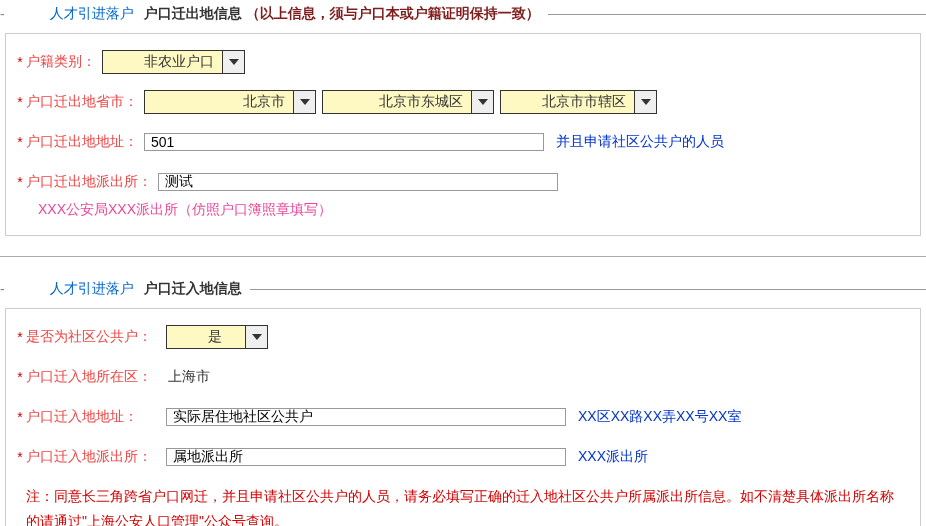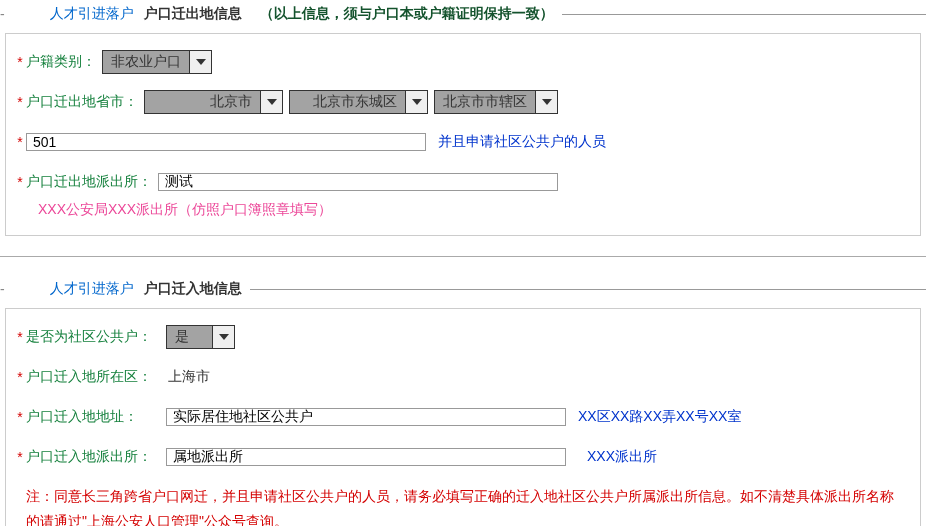--- a/index.html
+++ b/index.html
@@ -28,23 +28,23 @@
       color: #0066cc;
       font-weight: normal;
       margin-left: 42px;
     }
     .section-title-sub {
       color: #333;
       font-weight: bold;
       margin-left: 10px;
     }
     .section-title-note {
-      color: #14532d;
+      color: #7f1d1d;
       font-weight: bold;
-      margin-left: 18px;
+      margin-left: 4px;
     }
     .section-header .line {
       flex: 1;
       height: 1px;
       background: #999;
       margin-left: 8px;
     }
     .form-box {
       border: 1px solid #ccc;
       margin: 5px 5px 0 5px;
@@ -57,31 +57,32 @@
       min-height: 26px;
     }
     .form-row:last-child { margin-bottom: 0; }
     .req {
       color: #d40000;
       margin-right: 2px;
       width: 8px;
       text-align: center;
     }
     .label {
-      color: #15803d;
+      color: #ef4444;
       min-width: 140px;
       text-align: left;
     }
     .select-wrap {
       display: inline-flex;
       align-items: center;
       border: 1px solid #333;
       height: 24px;
-      background: #a3a3a3;
+      background: #fef9c3;
       margin-right: 6px;
+      padding-left: 33px;
     }
     .select-wrap .sel-text {
       padding: 0 8px;
       min-width: 60px;
       display: inline-block;
     }
     .select-wrap .sel-arrow {
       border-left: 1px solid #333;
       width: 22px;
       height: 100%;
@@ -181,20 +182,21 @@
         <span class="sel-arrow">
           <svg viewBox="0 0 10 6">
               <path d="M0 0 L5 6 L10 0 Z" fill="#333"></path>
             </svg>
         </span>
       </div>
     </div>
 
     <div class="form-row">
       <span class="req">*</span>
+      <span class="label" style="min-width:118px">户口迁出地地址：</span>
       <input class="text-input w400" value="501" style="">
       <span class="hint">并且申请社区公共户的人员</span>
     </div>
 
     <div class="form-row" style="margin-bottom:6px">
       <span class="req">*</span>
       <span class="label" style="min-width:132px">户口迁出地派出所：</span>
       <input class="text-input w400" value="测试" style="">
     </div>
     <span class="sub-hint">XXX公安局XXX派出所（仿照户口簿照章填写）</span>
@@ -237,19 +239,19 @@
       <span class="req">*</span>
       <span class="label">户口迁入地地址：</span>
       <input class="text-input w400" value="实际居住地社区公共户" style="">
       <span class="hint">XX区XX路XX弄XX号XX室</span>
     </div>
 
     <div class="form-row">
       <span class="req">*</span>
       <span class="label">户口迁入地派出所：</span>
       <input class="text-input w400" value="属地派出所" style="">
-      <span class="hint" style="margin-left:21px">XXX派出所</span>
+      <span class="hint" style="margin-left:12px">XXX派出所</span>
     </div>
 
     <div class="note-block">注：同意长三角跨省户口网迁，并且申请社区公共户的人员，请务必填写正确的迁入地社区公共户所属派出所信息。如不清楚具体派出所名称的请通过"上海公安人口管理"公众号查询。</div>
 
   </div>
 </div>
 
 </body></html>

